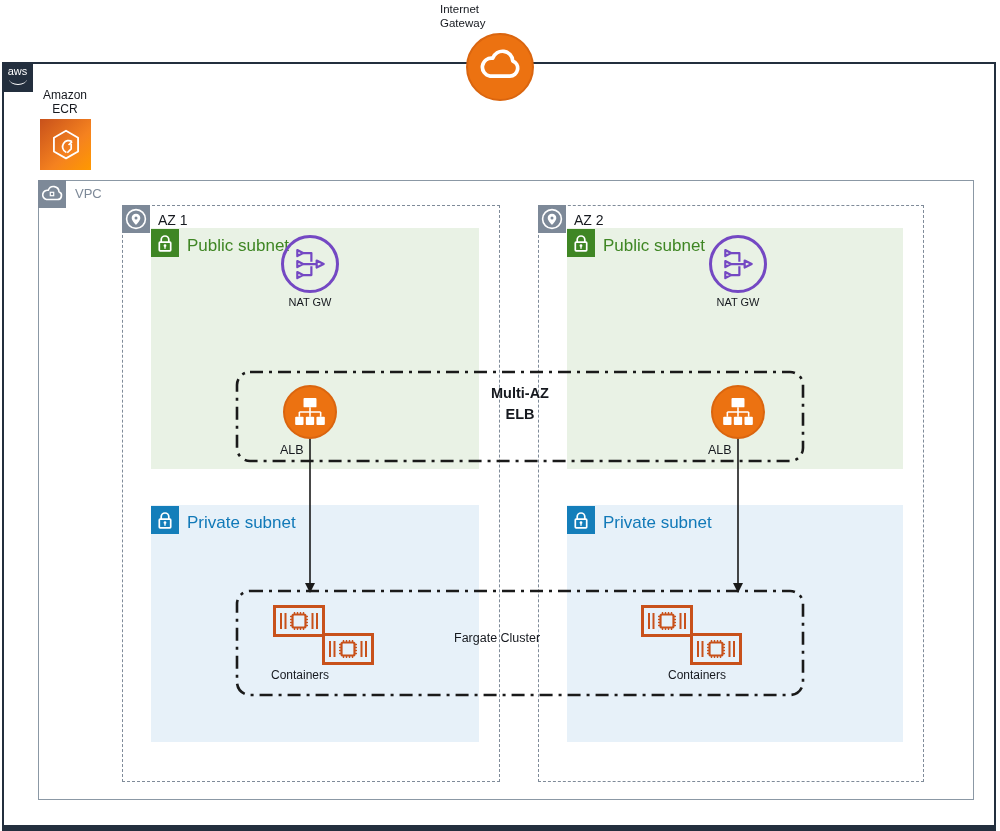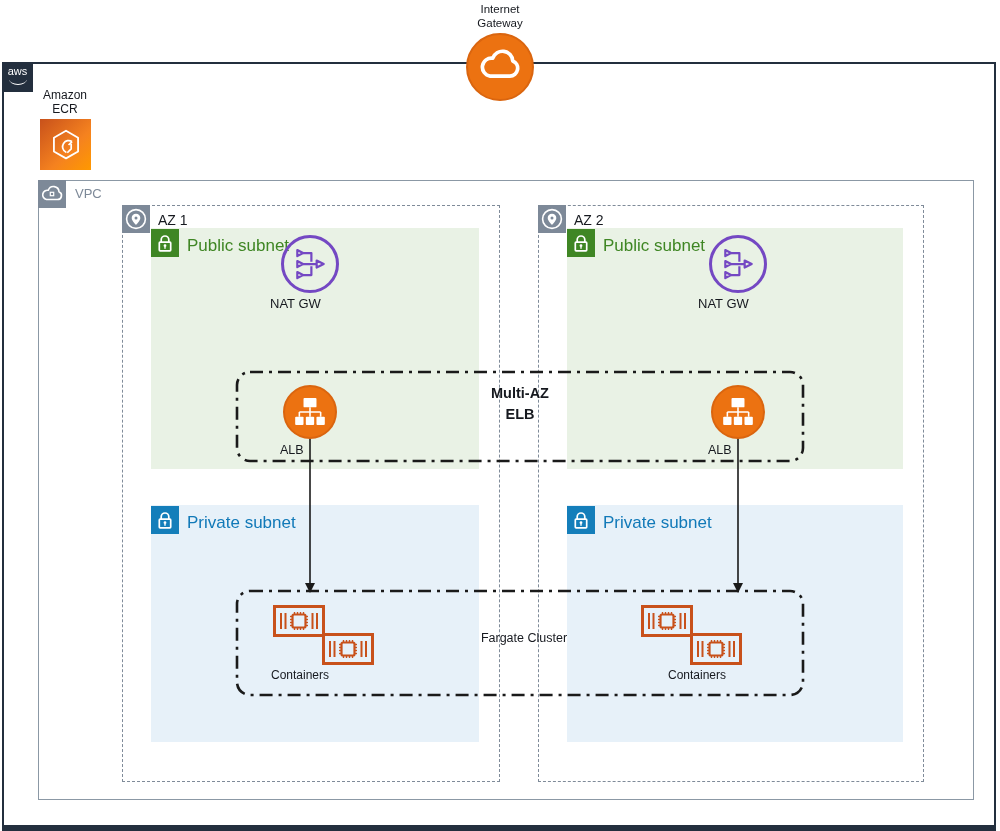--- a/index.html
+++ b/index.html
@@ -2,21 +2,21 @@
 <html><head>
 <meta charset="utf-8">
 <style>
   * { margin:0; padding:0; box-sizing:border-box; }
   body { background:#fff; font-family:"Liberation Sans", sans-serif; }
   #canvas { position:relative; width:1000px; height:831px; background:#fff; overflow:hidden; }
 
   .abs { position:absolute; }
 
   
-  .igw-caption { left:440px; top:2px; width:120px; text-align:center; font-size:11.5px; line-height:14px; color:#16191f; z-index:6; }
+  .igw-caption { left:440px; top:2px; width:120px; text-align:left; font-size:11.5px; line-height:14px; color:#16191f; z-index:6; }
   .igw-circle { left:466px; top:33px; width:68px; height:68px; border-radius:50%; background:#ec7211; border:2px solid #da650f; z-index:5; display:flex; align-items:center; justify-content:center; }
 
   
   .aws-cloud { left:2px; top:62px; width:994px; height:769px; border:2px solid #232f3e; border-bottom-width:6px; background:transparent; z-index:1; }
   .aws-logo { left:2px; top:62px; width:31px; height:30px; background:#232f3e; z-index:3; color:#fff; text-align:center; }
   .aws-logo .t { font-size:11px; font-weight:normal; line-height:13px; margin-top:3px; }
   .aws-logo .swoosh { width:18px; height:7px; margin:0 auto; border-bottom:1.6px solid #fff; border-radius:0 0 60% 60%/0 0 100% 100%; }
   .aws-title { left:42px; top:69px; font-size:14px; color:#16191f; z-index:3; white-space:nowrap; }
 
   
@@ -48,32 +48,32 @@
   .pub1-icon { left:151px; top:229px; } .pub2-icon { left:567px; top:229px; }
   .priv1-icon { left:151px; top:506px; } .priv2-icon { left:567px; top:506px; }
   .subnet-label { font-size:17px; z-index:3; }
   .green-t { color:#3f8624; } .blue-t { color:#1179b8; }
   .pub1-label { left:187px; top:236px; } .pub2-label { left:603px; top:236px; }
   .priv1-label { left:187px; top:513px; } .priv2-label { left:603px; top:513px; }
 
   
   .nat-circle { width:58px; height:58px; border-radius:50%; border:3.4px solid #7448c3; z-index:4; display:flex; align-items:center; justify-content:center; }
   .nat1 { left:281px; top:235px; } .nat2 { left:709px; top:235px; }
-  .nat-label { width:80px; text-align:left; font-size:13px; color:#16191f; z-index:4; }
+  .nat-label { width:80px; text-align:center; font-size:11px; color:#16191f; z-index:4; }
   .nat1-label { left:270px; top:296px; } .nat2-label { left:698px; top:296px; }
 
   
   .alb-circle { width:54px; height:54px; border-radius:50%; background:#ec7211; border:2px solid #da650f; z-index:5; display:flex; align-items:center; justify-content:center; }
   .alb1 { left:283px; top:385px; } .alb2 { left:711px; top:385px; }
   .alb-label { width:60px; text-align:left; font-size:12.5px; color:#16191f; z-index:5; }
   .alb1-label { left:280px; top:443px; } .alb2-label { left:708px; top:443px; }
 
   
   .elb-caption { left:459px; top:383px; width:122px; text-align:center; font-size:14.5px; font-weight:bold; line-height:21px; color:#16191f; z-index:5; }
-  .fargate-caption { left:454px; top:631px; width:140px; text-align:center; font-size:12.5px; color:#16191f; z-index:5; }
+  .fargate-caption { left:454px; top:631px; width:140px; text-align:left; font-size:12.5px; color:#16191f; z-index:5; }
 
   
   .containers-svg { z-index:4; }
   .cont1 { left:268px; top:600px; } .cont2 { left:636px; top:600px; }
   .containers-label { width:100px; text-align:center; font-size:12px; color:#16191f; z-index:4; }
   .cont1-label { left:250px; top:668px; } .cont2-label { left:647px; top:668px; }
 
   .overlay { left:0; top:0; z-index:3; pointer-events:none; }
 </style>
 </head>

